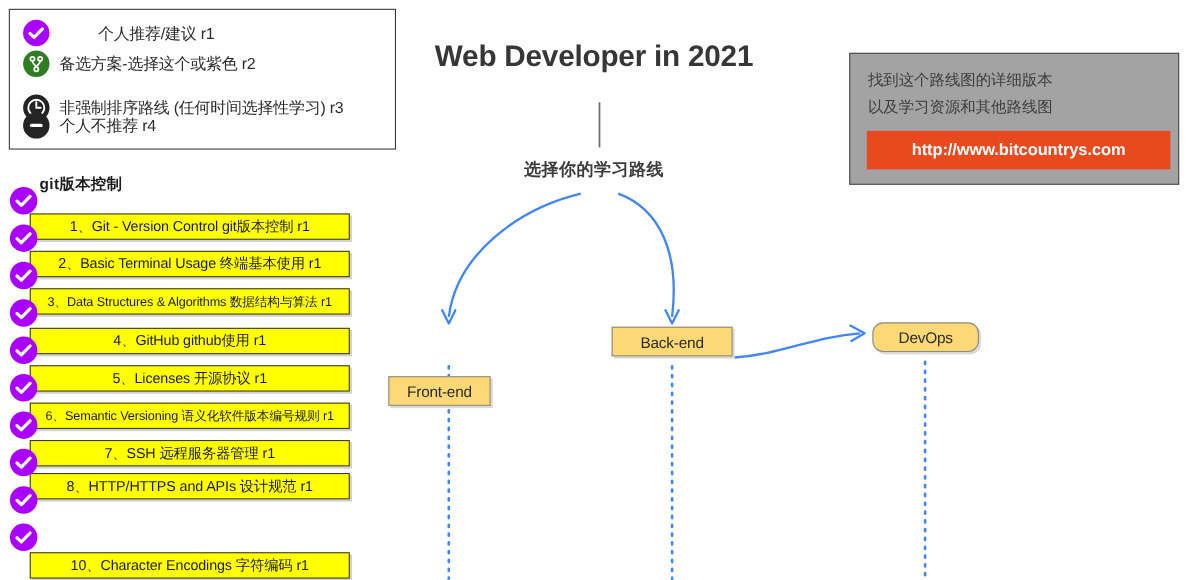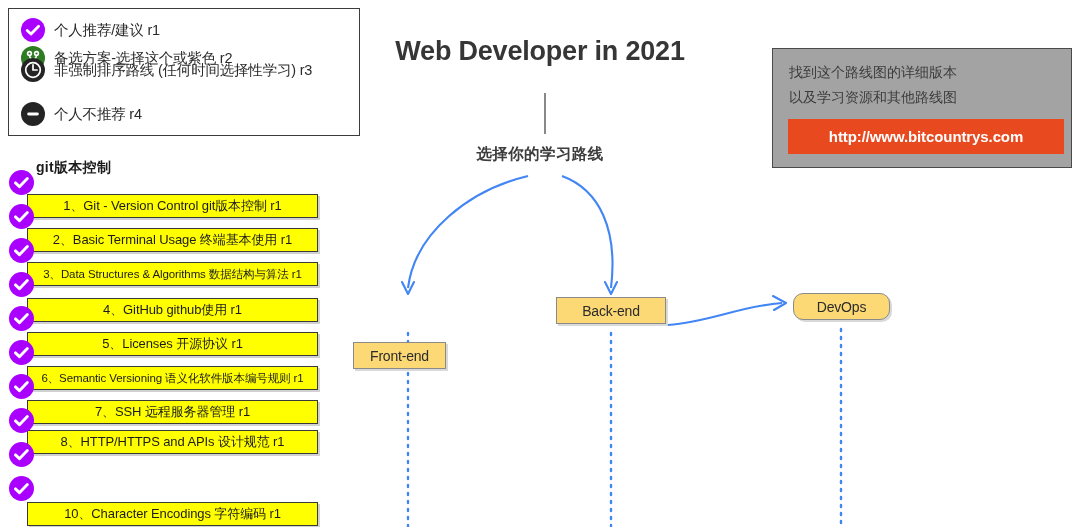--- a/index.html
+++ b/index.html
@@ -33,23 +33,23 @@
     background: #ffffff;
     box-sizing: border-box;
   }
   .legend-row {
     position: absolute;
     left: 12px;
     display: flex;
     align-items: center;
     height: 26px;
   }
-  .legend-row:nth-child(1) { top: 8px; }
+  .legend-row:nth-child(1) { top: 8px; gap: 35px; }
   .legend-row:nth-child(2) { top: 36px; }
-  .legend-row:nth-child(3) { top: 48px; }
+  .legend-row:nth-child(3) { top: 76px; }
   .legend-row:nth-child(4) { top: 92px; }
   .legend-ico {
     width: 24px; height: 24px;
     border-radius: 50%;
     flex: 0 0 24px;
     margin-right: 9px;
     position: relative;
     display: block;
   }
   .ico-check   { background: #aa00ff; }

